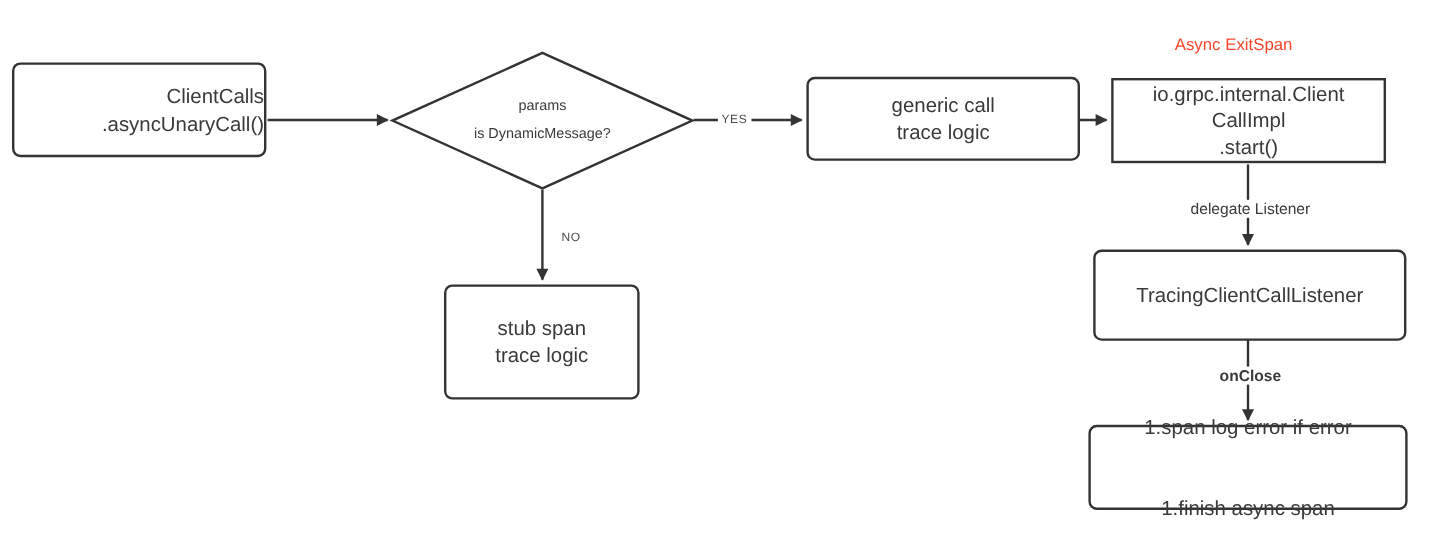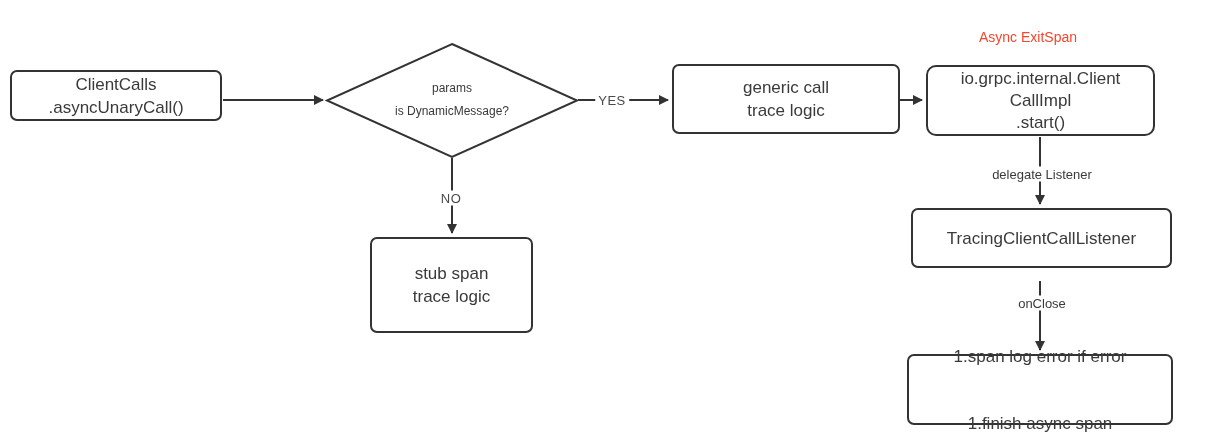--- a/index.html
+++ b/index.html
@@ -53,21 +53,21 @@
   .edge-label {
     position: absolute;
     z-index: 3;
     background: #ffffff;
     padding: 0 3px;
     white-space: nowrap;
     transform: translate(-50%, -50%);
     color: #3a3a3a;
   }
   .edge-label.small {
-    font-size: 13px;
+    font-size: 10px;
     letter-spacing: 0.5px;
     color: #4a4a4a;
   }
   .edge-label.normal {
     font-size: 13px;
   }
   .diagram-title {
     position: absolute;
     z-index: 3;
     font-size: 14px;
@@ -98,56 +98,56 @@
 
     <line x1="452" y1="158" x2="452" y2="233" stroke="#333333" stroke-width="2" marker-end="url(#arrow)"></line>
 
     <line x1="1040" y1="137" x2="1040" y2="204" stroke="#333333" stroke-width="2" marker-end="url(#arrow)"></line>
 
     <line x1="1040" y1="281" x2="1040" y2="350" stroke="#333333" stroke-width="2" marker-end="url(#arrow)"></line>
   </svg>
 
   <div class="diagram-title" style="left:1028px; top:37px;">Async ExitSpan</div>
 
-  <div class="node rounded" style="left:10px; top:70px; width:212px; height:51px;">
+  <div class="node rounded" style="left:10px; top:52px; width:212px; height:79px;align-items:flex-end;">
     <span class="node-line">ClientCalls</span>
     <span class="node-line">.asyncUnaryCall()</span>
   </div>
 
   <div class="diamond-text" style="left:340px; top:77px; width:224px;">
     <span class="node-line">params</span>
     <span class="node-line">is DynamicMessage?</span>
   </div>
 
   <div class="node rounded" style="left:672px; top:64px; width:228px; height:70px;">
     <span class="node-line">generic call</span>
     <span class="node-line">trace logic</span>
   </div>
 
-  <div class="node square" style="left:926px; top:65px; width:229px; height:71px; line-height:22px;border-radius:10px;">
+  <div class="node square" style="left:926px; top:65px; width:229px; height:71px; line-height:22px;">
     <span class="node-line">io.grpc.internal.Client</span>
     <span class="node-line">CallImpl</span>
     <span class="node-line">.start()</span>
   </div>
 
-  <div class="node rounded" style="left:911px; top:208px; width:261px; height:60px;">
+  <div class="node rounded" style="left:911px; top:208px; width:261px; height:76px;">
     <span class="node-line">TracingClientCallListener</span>
   </div>
 
   <div class="node rounded" style="left:907px; top:354px; width:266px; height:71px;gap:44px;">
     <span class="node-line">1.span log error if error</span>
     <span class="node-line">1.finish async span</span>
   </div>
 
   <div class="node rounded" style="left:370px; top:237px; width:163px; height:96px;">
     <span class="node-line">stub span</span>
     <span class="node-line">trace logic</span>
   </div>
 
   <div class="edge-label small" style="left:612px; top:100px;">YES</div>
 
-  <div class="edge-label small" style="left:451px; top:198px;">NO</div>
+  <div class="edge-label small" style="left:476px; top:198px;">NO</div>
 
   <div class="edge-label normal" style="left:1042px; top:174px;">delegate Listener</div>
 
-  <div class="edge-label normal" style="left:1042px; top:303px;">onClose</div>
+  <div class="edge-label normal" style="left:1042px; top:313px;font-weight:bold;">onClose</div>
 
 </div>
 
 </body></html>

